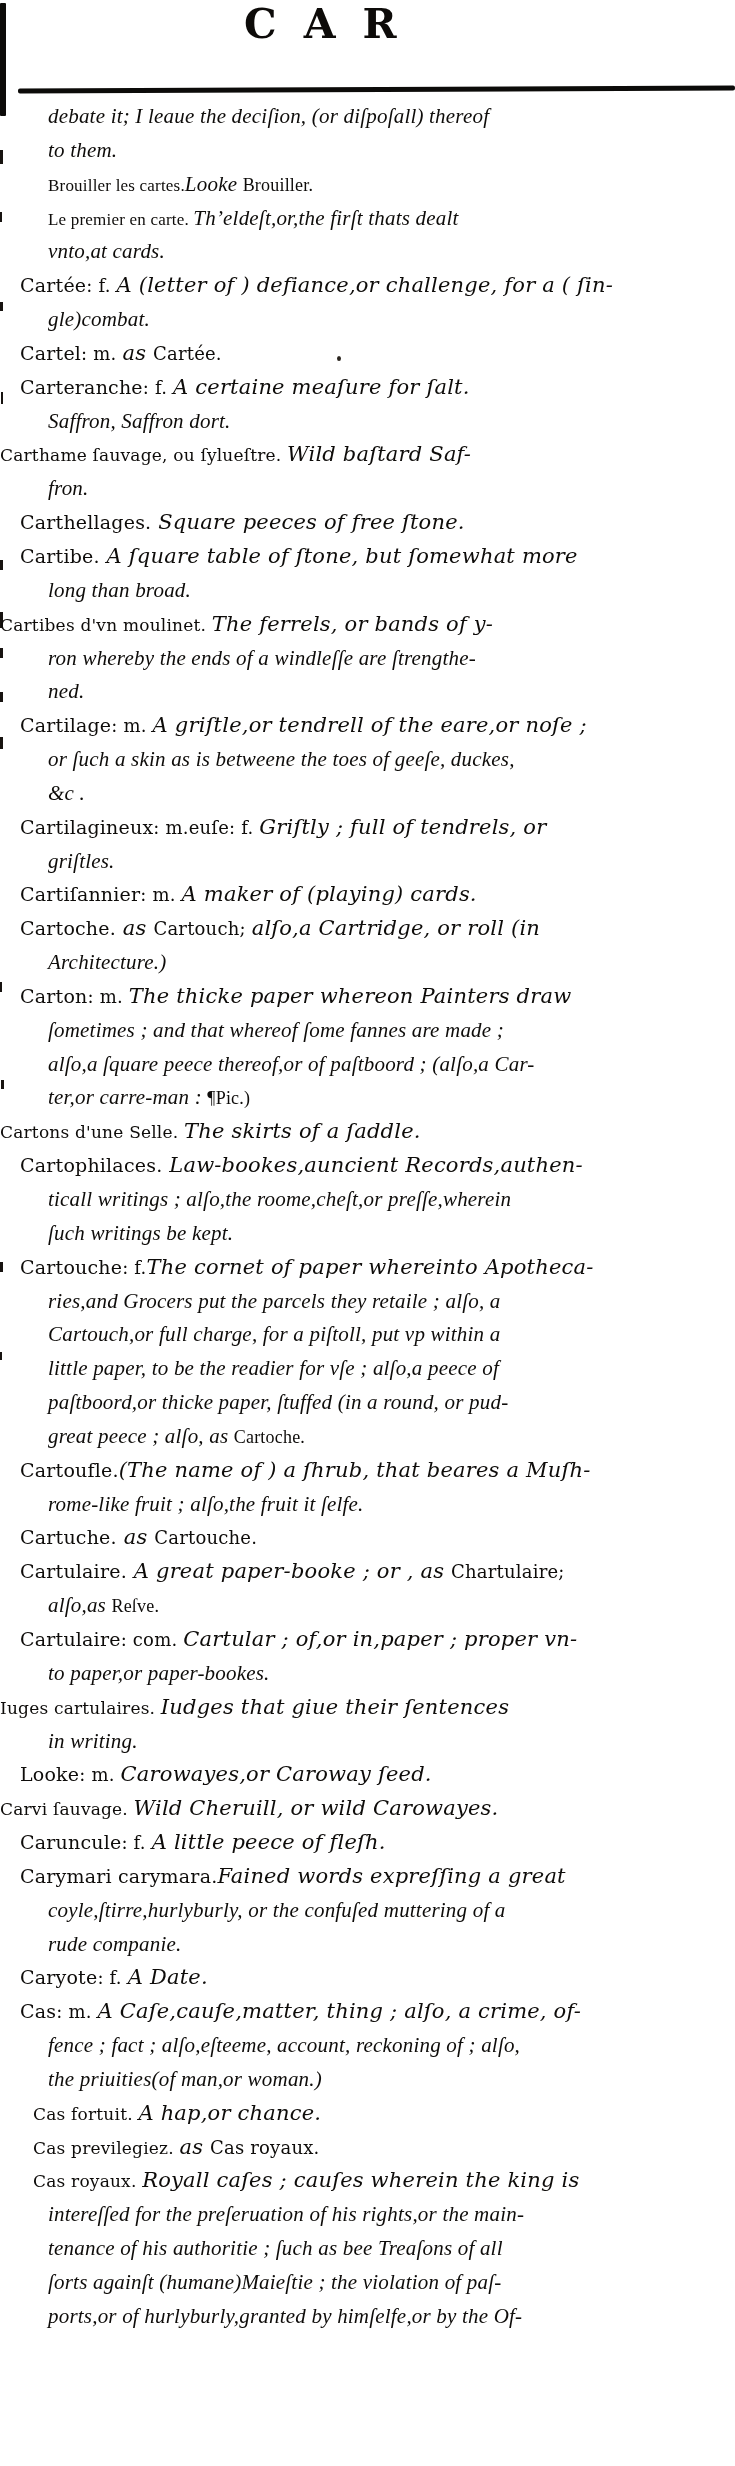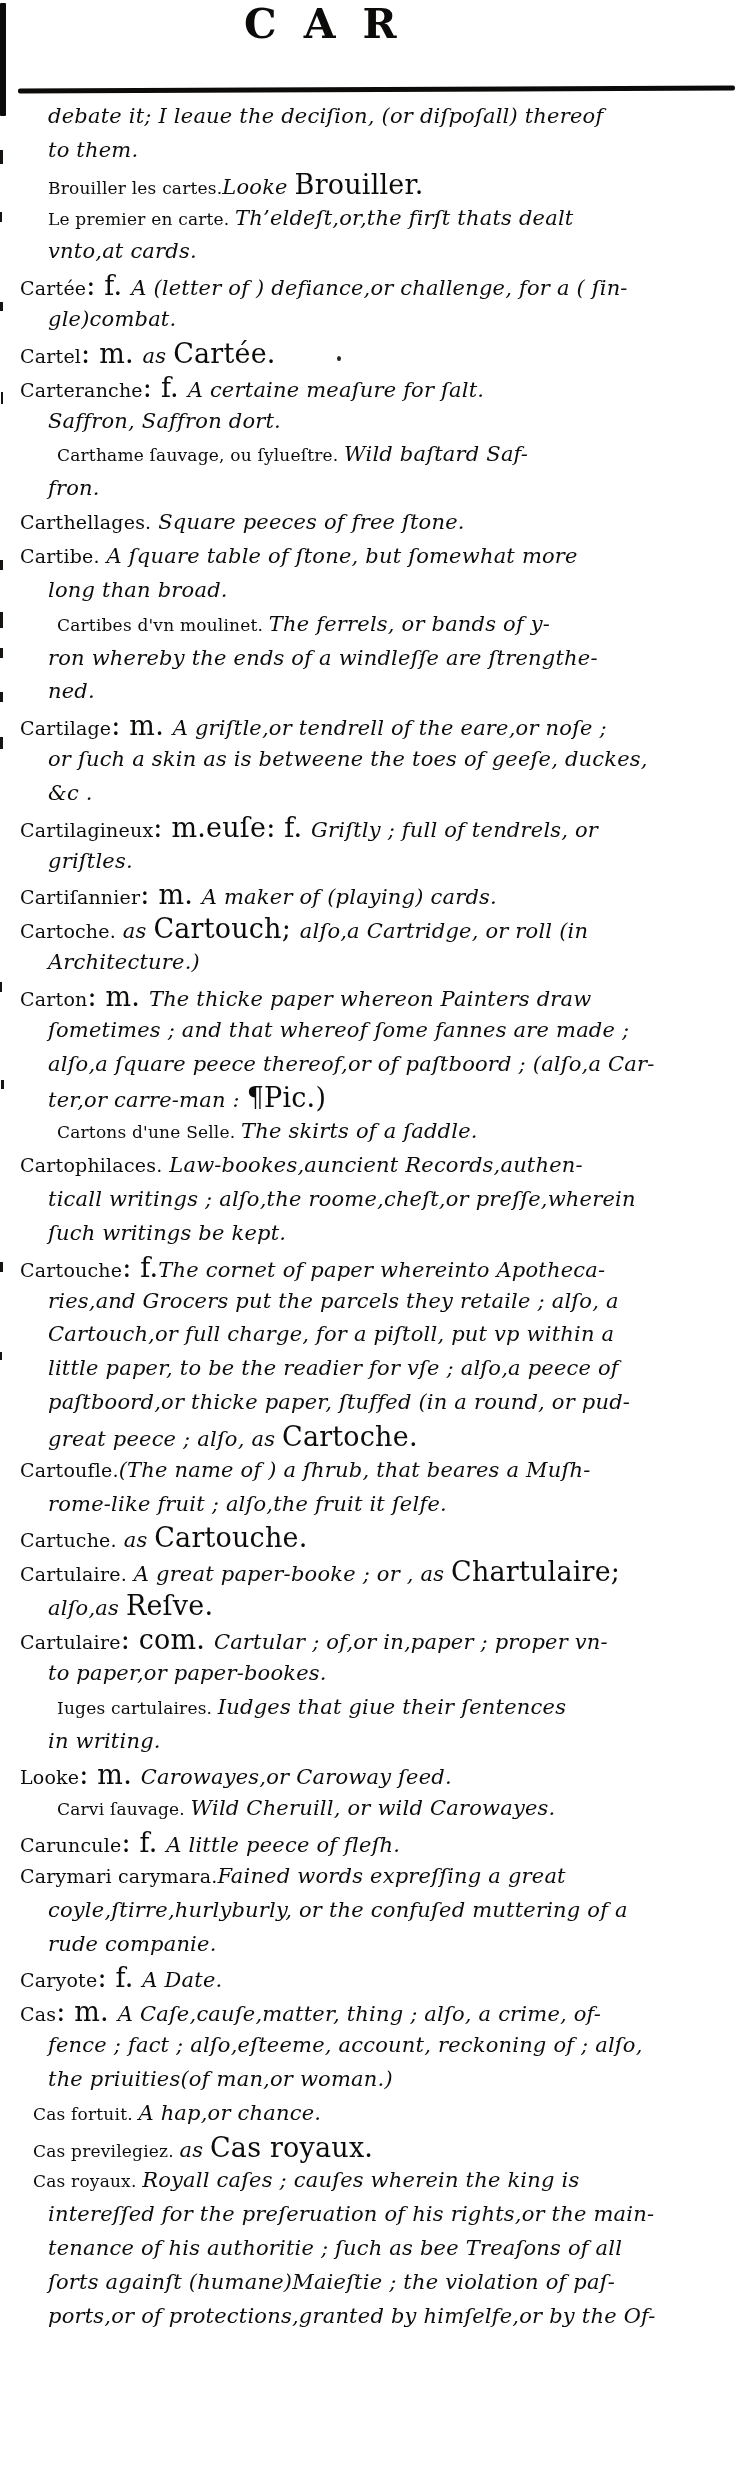--- a/index.html
+++ b/index.html
@@ -26,26 +26,26 @@
   .speck{position:absolute;background:#2a241e;border-radius:50%;}
   
   .text-column{
     position:absolute;left:0;top:100px;width:735px;
   }
   .line{
     white-space:nowrap;line-height:33.85px;height:33.85px;
     letter-spacing:0.2px;
   }
   .ln-h{margin-left:20px;}  
-  .ln-c{margin-left:48px;}  
-  .ln-s{margin-left:57px;}  
+  .ln-c{margin-left:48px;font-family:Liberation Serif, serif;}  
+  .ln-s{}  
   .ln-x{margin-left:33px;}  
   .sg-h{font-size:19px;font-style:normal;}       
   .sg-h2{font-size:17px;font-style:normal;}      
-  .sg-r{font-size:27px;font-style:normal;}       
+  .sg-r{font-size:18px;font-style:normal;}       
   .sg-i{font-size:21px;font-style:italic;}       
 </style>
 </head>
 <body>
 
 <div class="page">
 
   <div class="running-head">CAR</div>
 
   <div class="head-rule"></div>
@@ -125,16 +125,16 @@
       <div class="line ln-h"><span class="sg-h">Caryote</span><span class="sg-r">: f. </span><span class="sg-i">A Date.</span></div>
       <div class="line ln-h"><span class="sg-h">Cas</span><span class="sg-r">: m. </span><span class="sg-i">A Caſe,cauſe,matter, thing ; alſo, a crime, of-</span></div>
       <div class="line ln-c"><span class="sg-i">fence ; fact ; alſo,eſteeme, account, reckoning of ; alſo,</span></div>
       <div class="line ln-c"><span class="sg-i">the priuities(of man,or woman.)</span></div>
       <div class="line ln-x"><span class="sg-h2">Cas fortuit. </span><span class="sg-i">A hap,or chance.</span></div>
       <div class="line ln-x"><span class="sg-h2">Cas previlegiez. </span><span class="sg-i">as </span><span class="sg-r">Cas royaux.</span></div>
       <div class="line ln-x"><span class="sg-h2">Cas royaux. </span><span class="sg-i">Royall caſes ; cauſes wherein the king is</span></div>
       <div class="line ln-c"><span class="sg-i">intereſſed for the preſeruation of his rights,or the main-</span></div>
       <div class="line ln-c"><span class="sg-i">tenance of his authoritie ; ſuch as bee Treaſons of all</span></div>
       <div class="line ln-c"><span class="sg-i">ſorts againſt (humane)Maieſtie ;  the violation of paſ-</span></div>
-      <div class="line ln-c"><span class="sg-i">ports,or of protections,granted by himſelfe,or by the Of-</span></div>
+      <div class="line ln-c"><span class="sg-i">ports,or of hurlyburly,granted by himſelfe,or by the Of-</span></div>
     </div>
 
 </div>
 
 </body></html>

